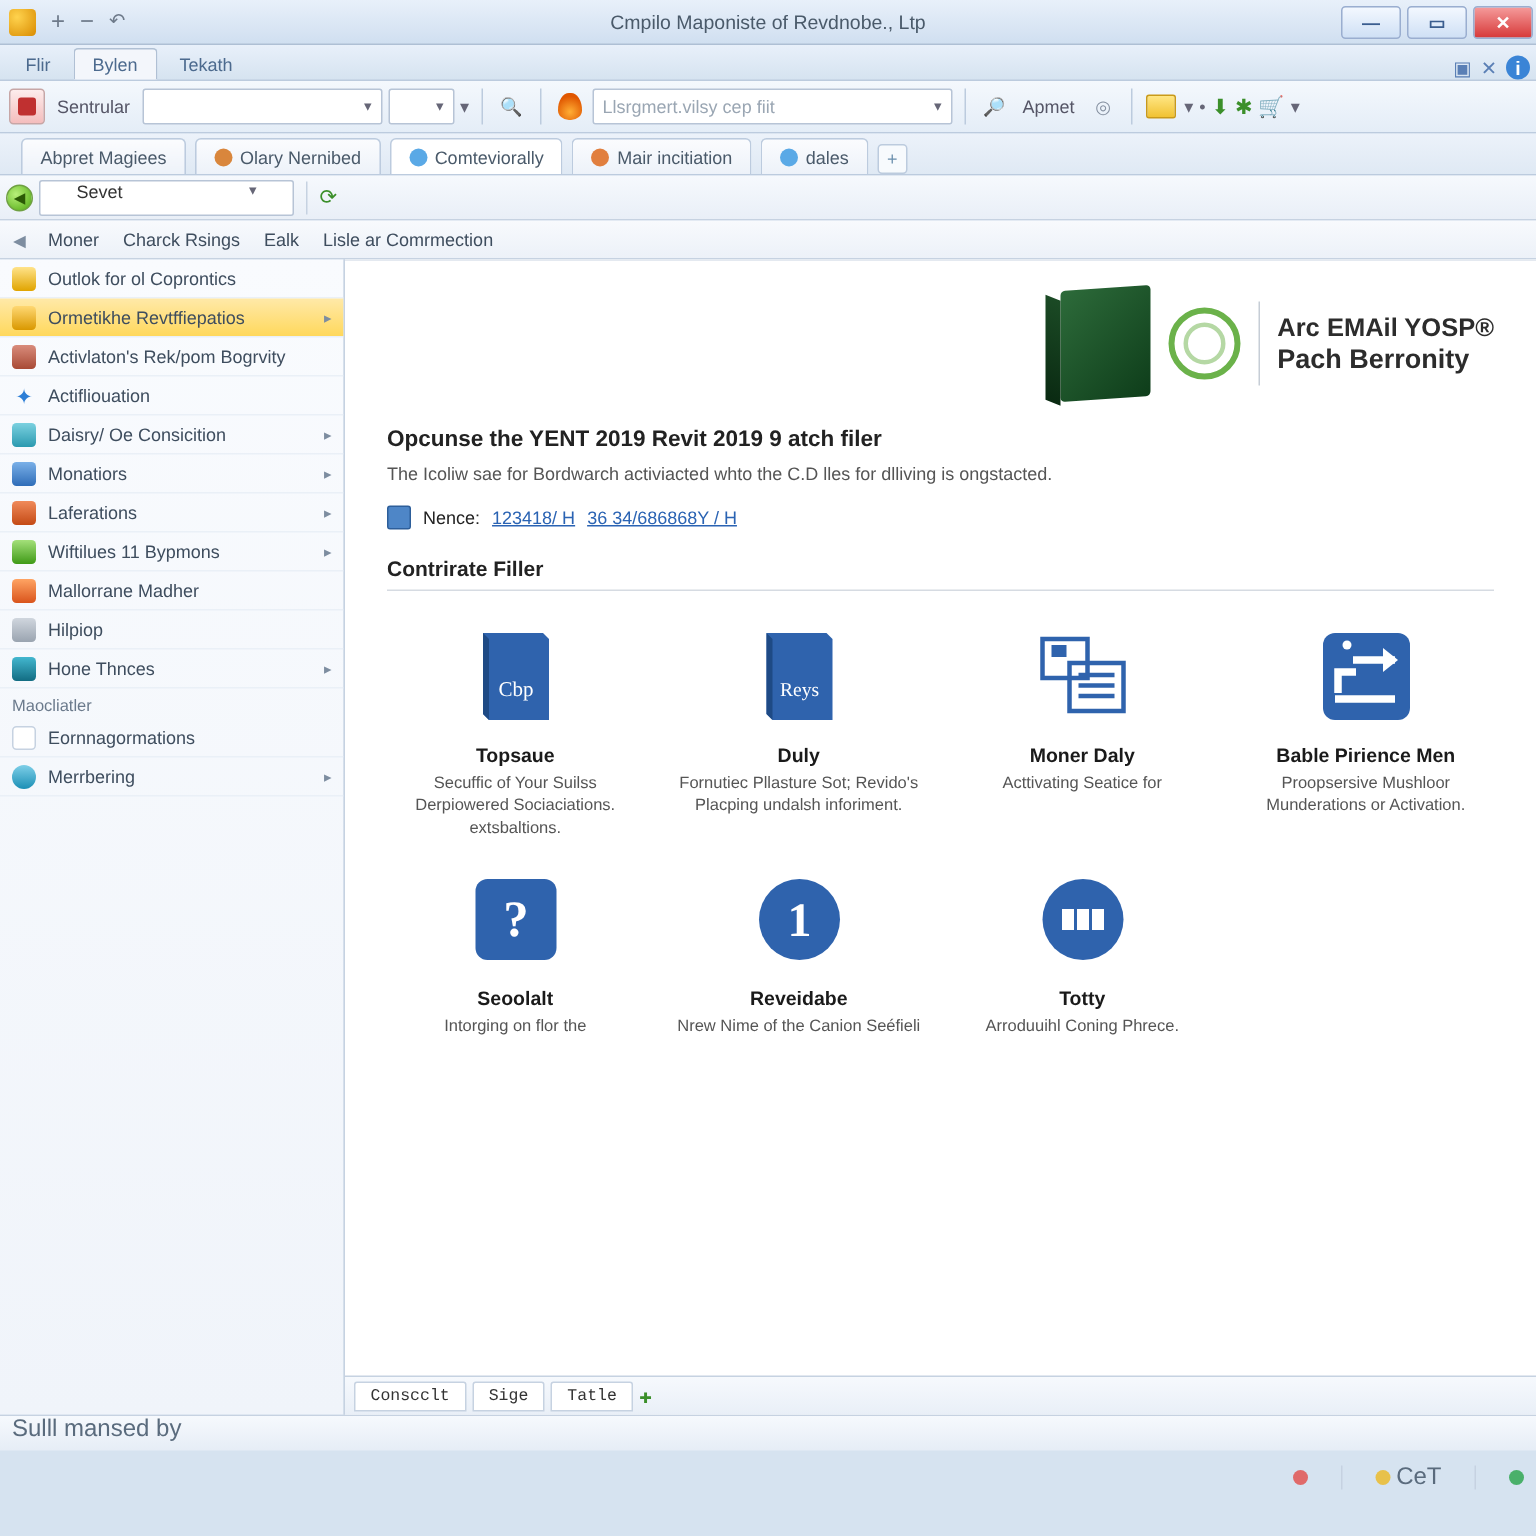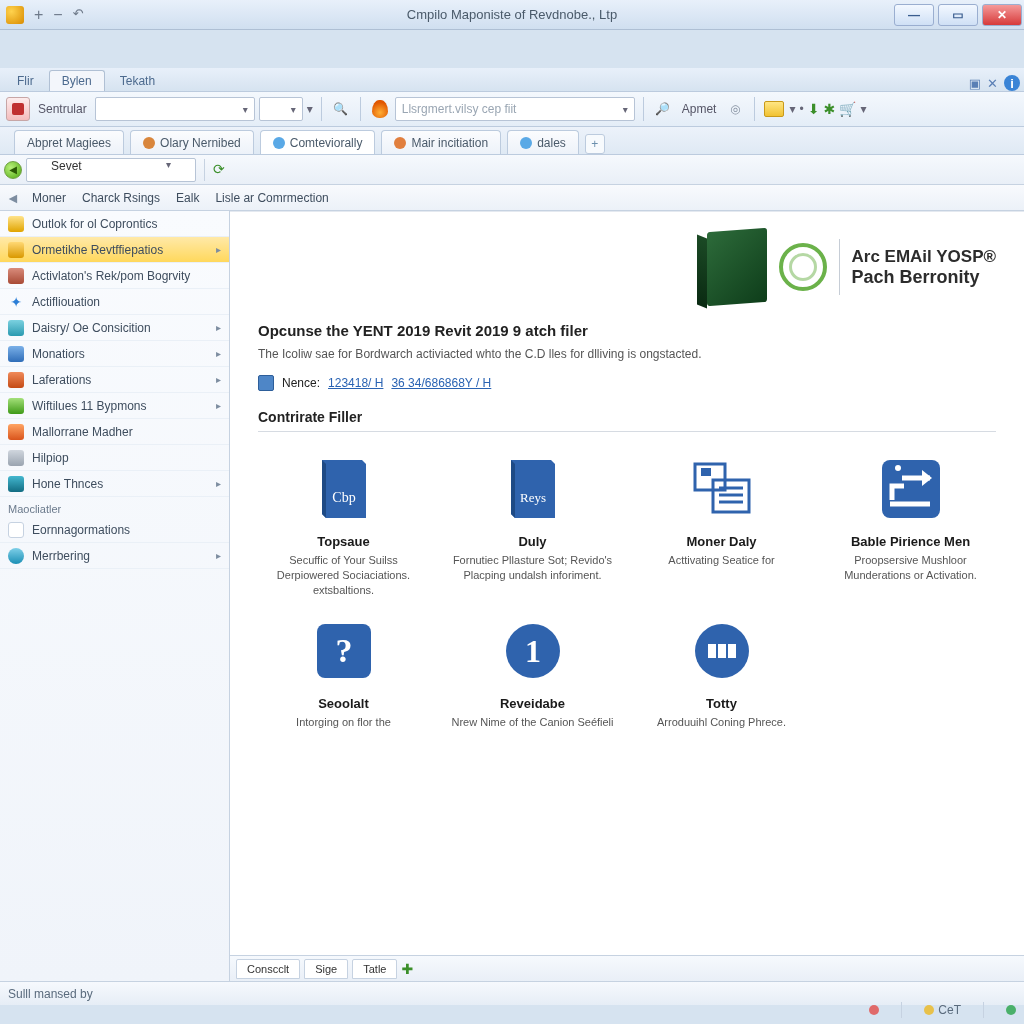--- a/index.html
+++ b/index.html
@@ -49,21 +49,20 @@
     background:linear-gradient(#f59a9a,#d73a3a); color:#fff;
   }
 
   
   .ribbon-tabs {
     height:24px; display:flex; align-items:flex-end;
     background:linear-gradient(#e8f0fa,#d6e3f0);
     padding:0 4px;
     border-bottom:1px solid #bccbde;
     position:relative;
-    margin-top:38px;
   }
   .ribbon-tabs .tab {
     padding:3px 12px; font-size:12px; color:#4c6a8e;
     border:1px solid transparent; border-bottom:none;
     border-radius:3px 3px 0 0;
     margin-right:2px;
   }
   .ribbon-tabs .tab.active {
     background:#f3f6fb; border-color:#b0c0d4;
   }
@@ -235,33 +234,33 @@
   }
   .tile .tic svg{display:block;}
   .tile .tname{font-weight:bold;font-size:13px;color:#1a1a1a;margin-bottom:4px;}
   .tile .tdesc{font-size:11px;color:#555;line-height:1.35;}
 
   
   .btm-tabs{
     position:absolute;left:0;right:0;bottom:0;height:26px;
     background:linear-gradient(#f6f9fd,#e9eff7);
     border-top:1px solid #c6d2e1;
-    display:flex;align-items:center;padding:10px 6px;gap:4px;
+    display:flex;align-items:center;padding:10px 6px;gap:4px;font-family:Liberation Mono, monospace;
   }
   .btm-tabs .bt{
     height:20px;padding:0 10px;border:1px solid #c6d2e1;
     background:#fff;border-radius:2px 2px 0 0;font-size:11px;
     display:flex;align-items:center;
   }
   .btm-tabs .plus{width:16px;height:16px;color:#3b8f2a;font-size:14px;}
 
   .statusbar{
     height:24px;background:linear-gradient(#f6f9fd,#e6edf6);
     border-top:1px solid #c6d2e1;
-    display:flex;align-items:center;padding:0 8px;font-size:12px;color:#5a6b7d;
+    display:flex;align-items:flex-start;padding:0 8px;font-size:16px;color:#5a6b7d;
   }
   .statusbar .right{margin-left:auto;display:flex;gap:14px;align-items:center;margin-top:32px;}
   .statusbar .right .cell{display:flex;align-items:center;gap:4px;}
   .statusbar .right .dot{width:10px;height:10px;border-radius:50%;}
   .statusbar .sep{width:1px;height:16px;background:#c6d2e1;margin:0 8px;}
 
   
   .ic-key{background:linear-gradient(#ffe38a,#e0a400);}
   .ic-gold{background:linear-gradient(#ffd873,#d99800);}
   .ic-box{background:linear-gradient(#d98c7c,#a84a35);}

